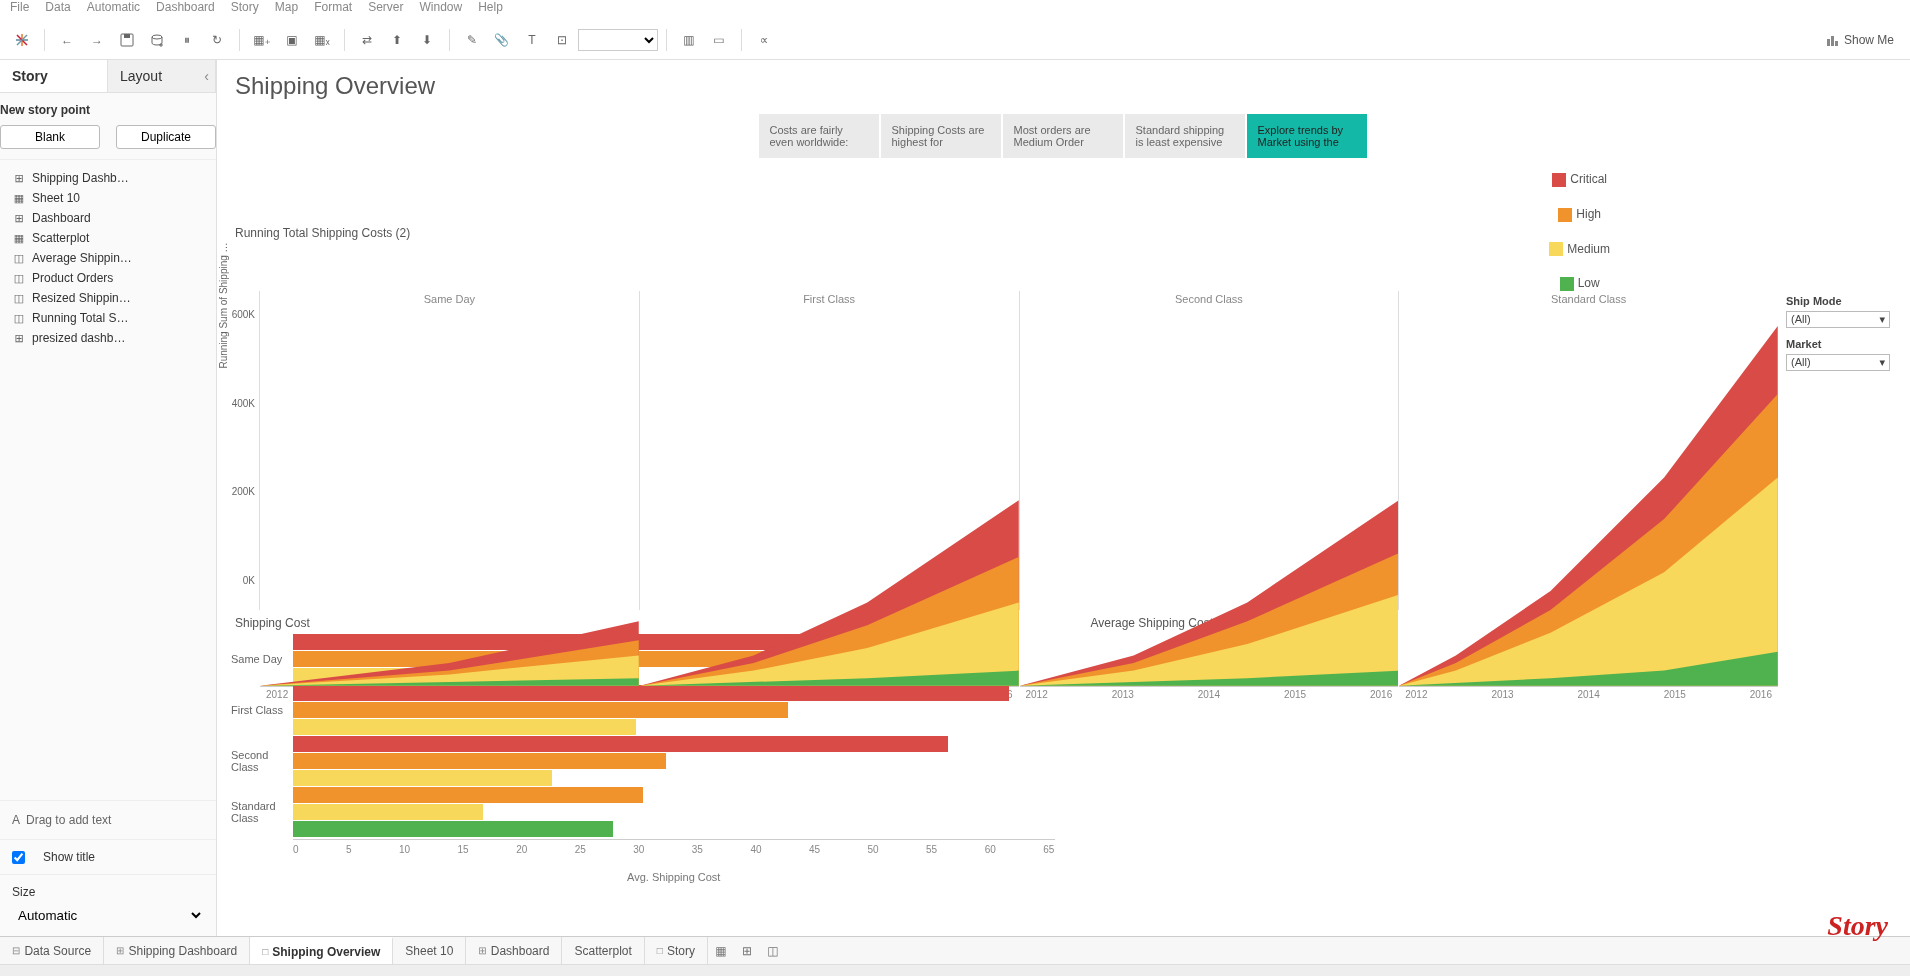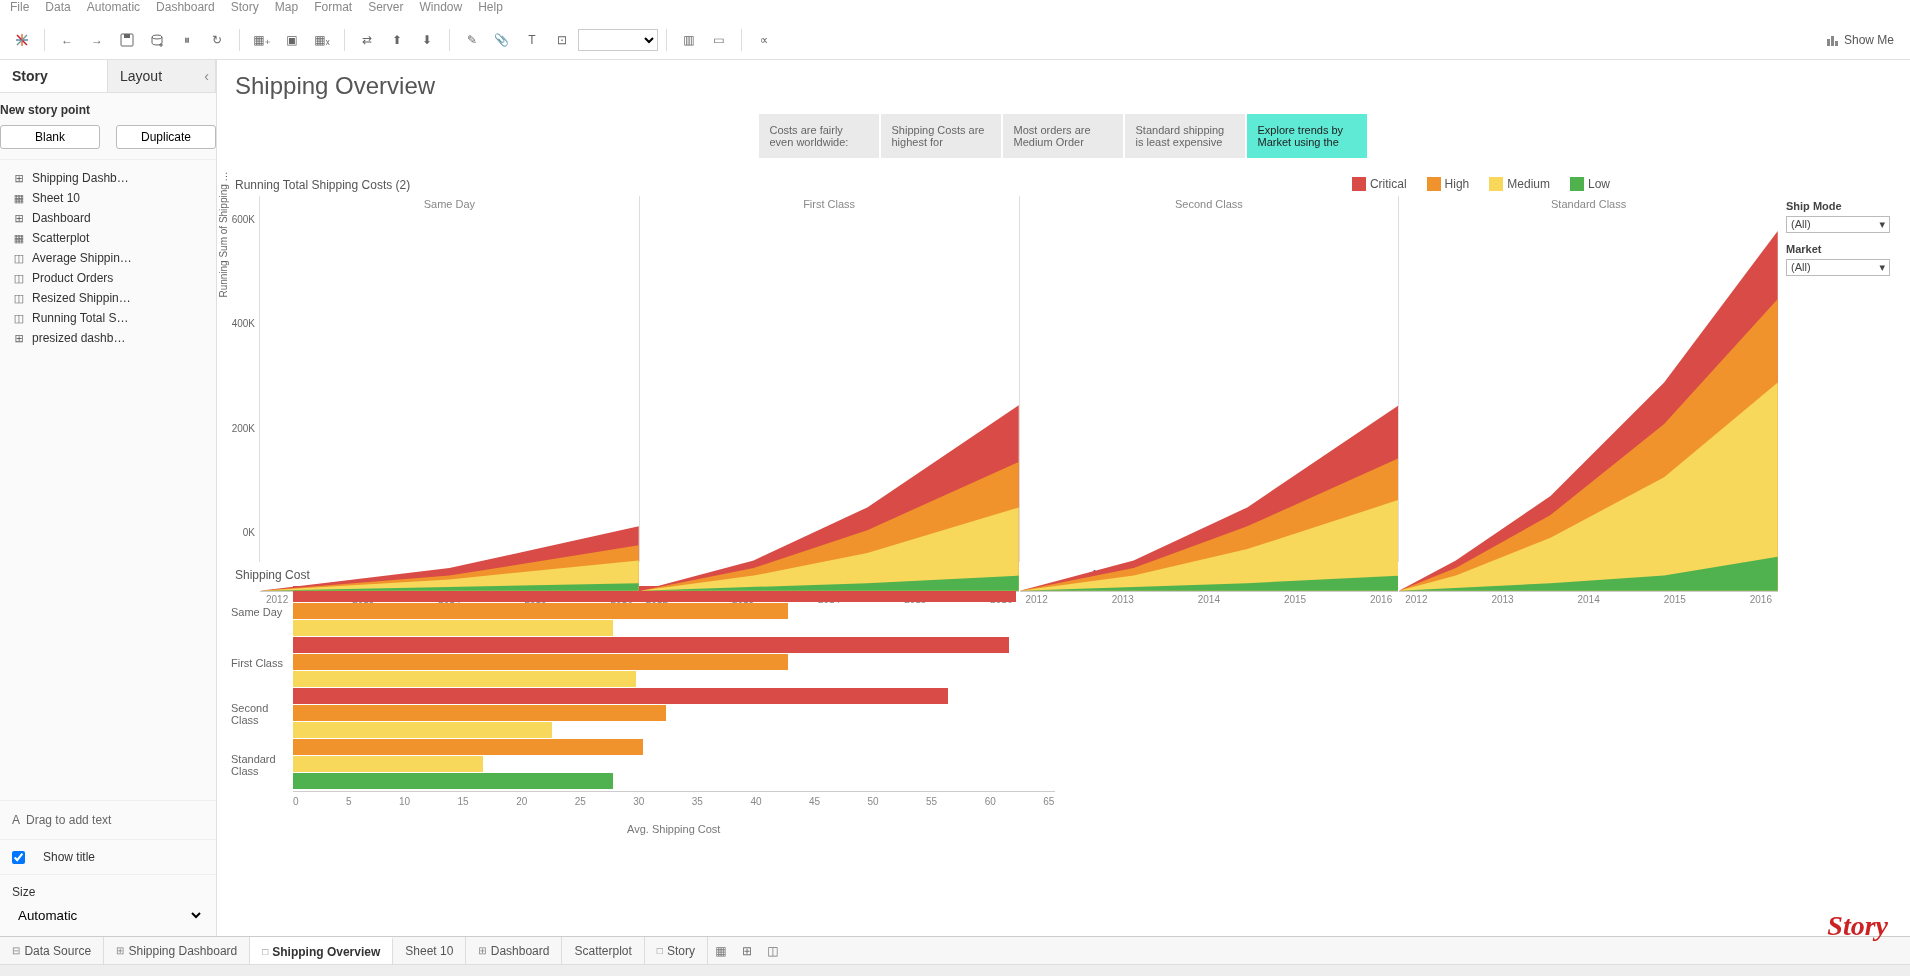--- a/index.html
+++ b/index.html
@@ -37,29 +37,29 @@
 .lp-showtitle { padding: 10px 12px; display: flex; align-items: center; gap: 18px; border-bottom: 1px solid #eee; }
 .lp-size { padding: 10px 12px; }
 .lp-size h4 { font-weight: 400; margin-bottom: 6px; }
 .lp-size select { width: 100%; padding: 2px; border: none; background: transparent; }
 
 
 .canvas { flex: 1; background: #fff; display: flex; flex-direction: column; padding: 0; overflow: hidden; }
 .canvas-title { font-size: 24px; font-weight: 400; color: #555; padding: 12px 18px 6px; }
 .story-nav { display: flex; gap: 0; justify-content: center; padding: 8px 0 14px; }
 .story-caption { width: 120px; min-height: 44px; padding: 6px 10px; font-size: 11px; color: #666; background: #eaeaea; border: 1px solid transparent; margin-right: 2px; cursor: pointer; display: flex; align-items: center; }
-.story-caption.active { background: #5eead4; color: #222; }
+.story-caption.active { background: #14b8a6; color: #222; }
 .sheet-title { font-size: 12px; color: #555; font-weight: 400; margin: 6px 0 4px 18px; }
 
 
 .legend { display: flex; gap: 20px; align-items: center; font-size: 12px; color: #555; }
 .legend .sw { width: 14px; height: 14px; display: inline-block; margin-right: 4px; vertical-align: middle; }
 .title-legend-row { display: flex; align-items: center; }
 .title-legend-row .sheet-title { margin-right: auto; }
-.legend-inline { margin-right: 300px; }
+.legend-inline { margin-right: 300px; flex-direction: column; }
 
 
 .area-row { display: flex; flex: 1; padding: 0 12px; }
 .area-yaxis { width: 30px; display: flex; flex-direction: column; justify-content: space-between; align-items: flex-end; font-size: 10px; color: #666; padding: 18px 4px 24px 0; position: relative; }
 .area-yaxis .ylabel { position: absolute; left: -6px; top: 50%; transform: rotate(-90deg) translateX(50%); transform-origin: left center; white-space: nowrap; font-size: 10px; color: #666; width: 150px; text-align: center; }
 .panel { flex: 1; border-left: 1px solid #ddd; display: flex; flex-direction: column; }
 .panel-title { text-align: center; font-size: 11px; color: #888; padding: 2px 0; }
 .panel-chart { flex: 1; position: relative; }
 .panel-xaxis { display: flex; justify-content: space-between; font-size: 10px; color: #888; padding: 2px 6px; border-top: 1px solid #ccc; }
 

